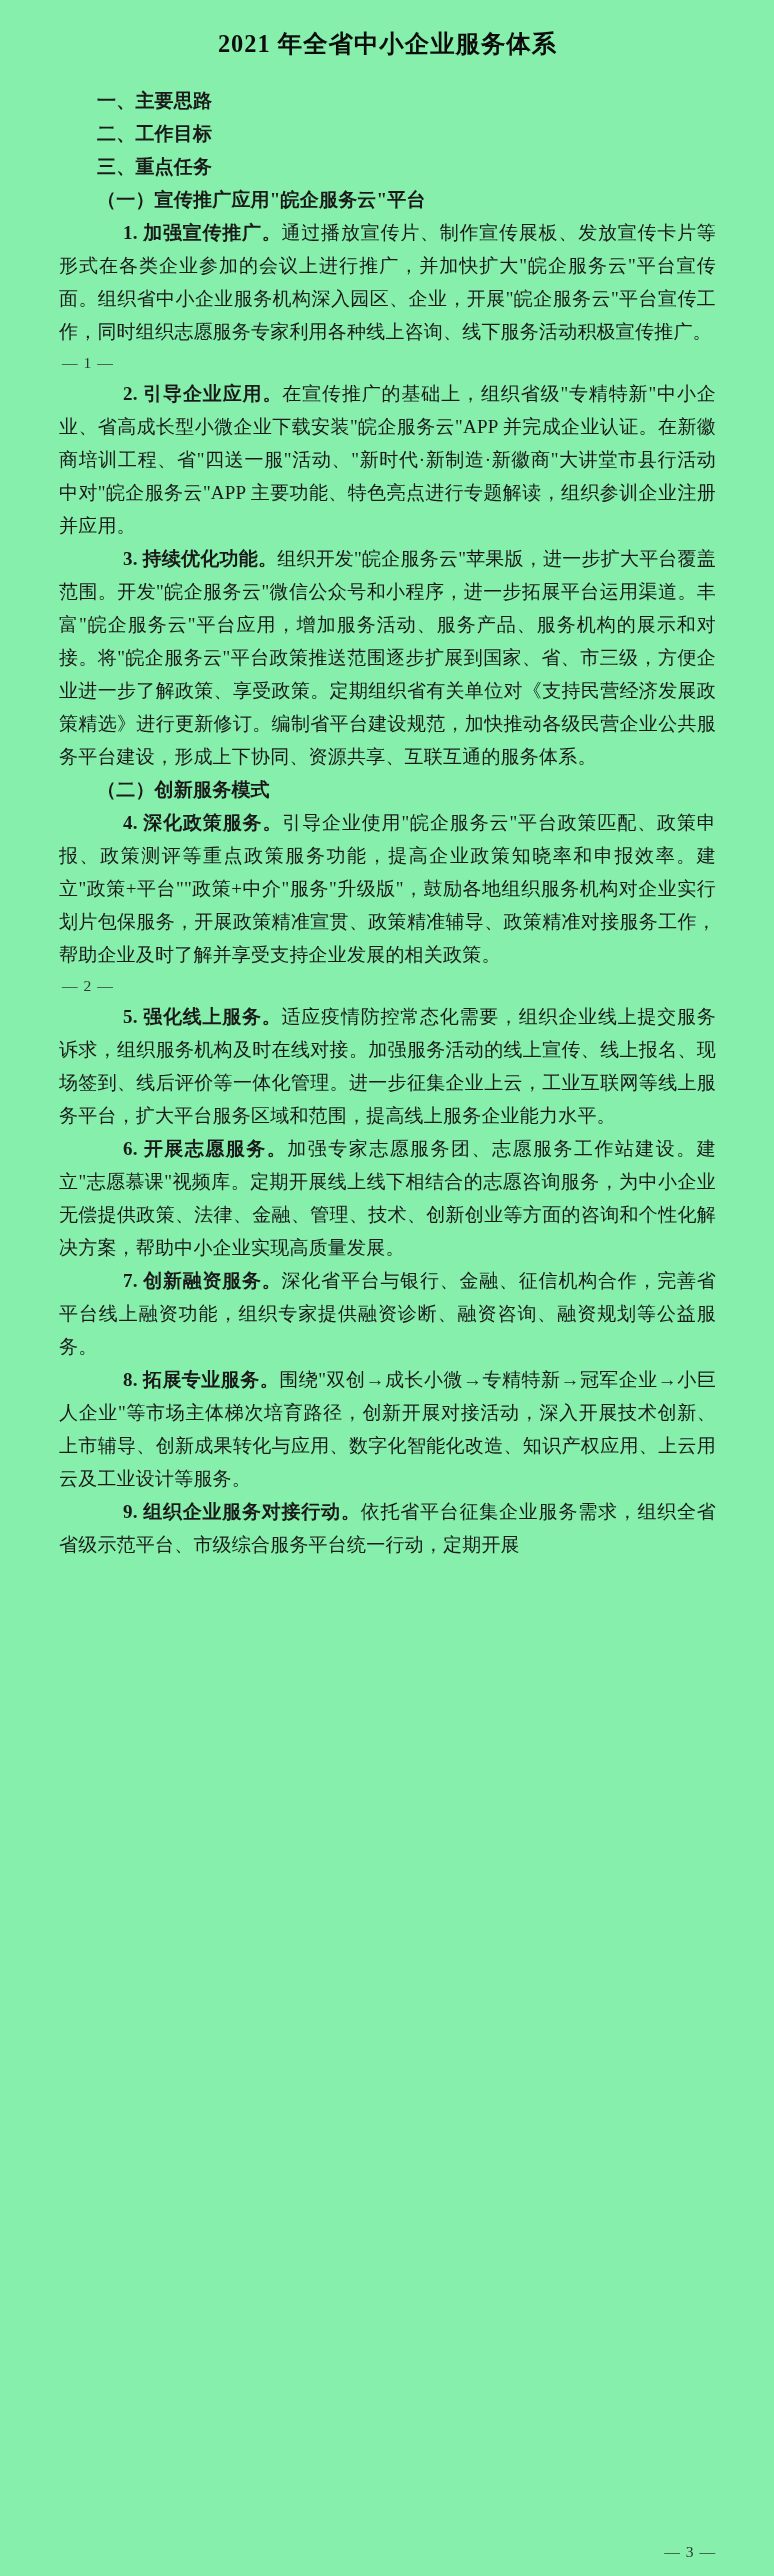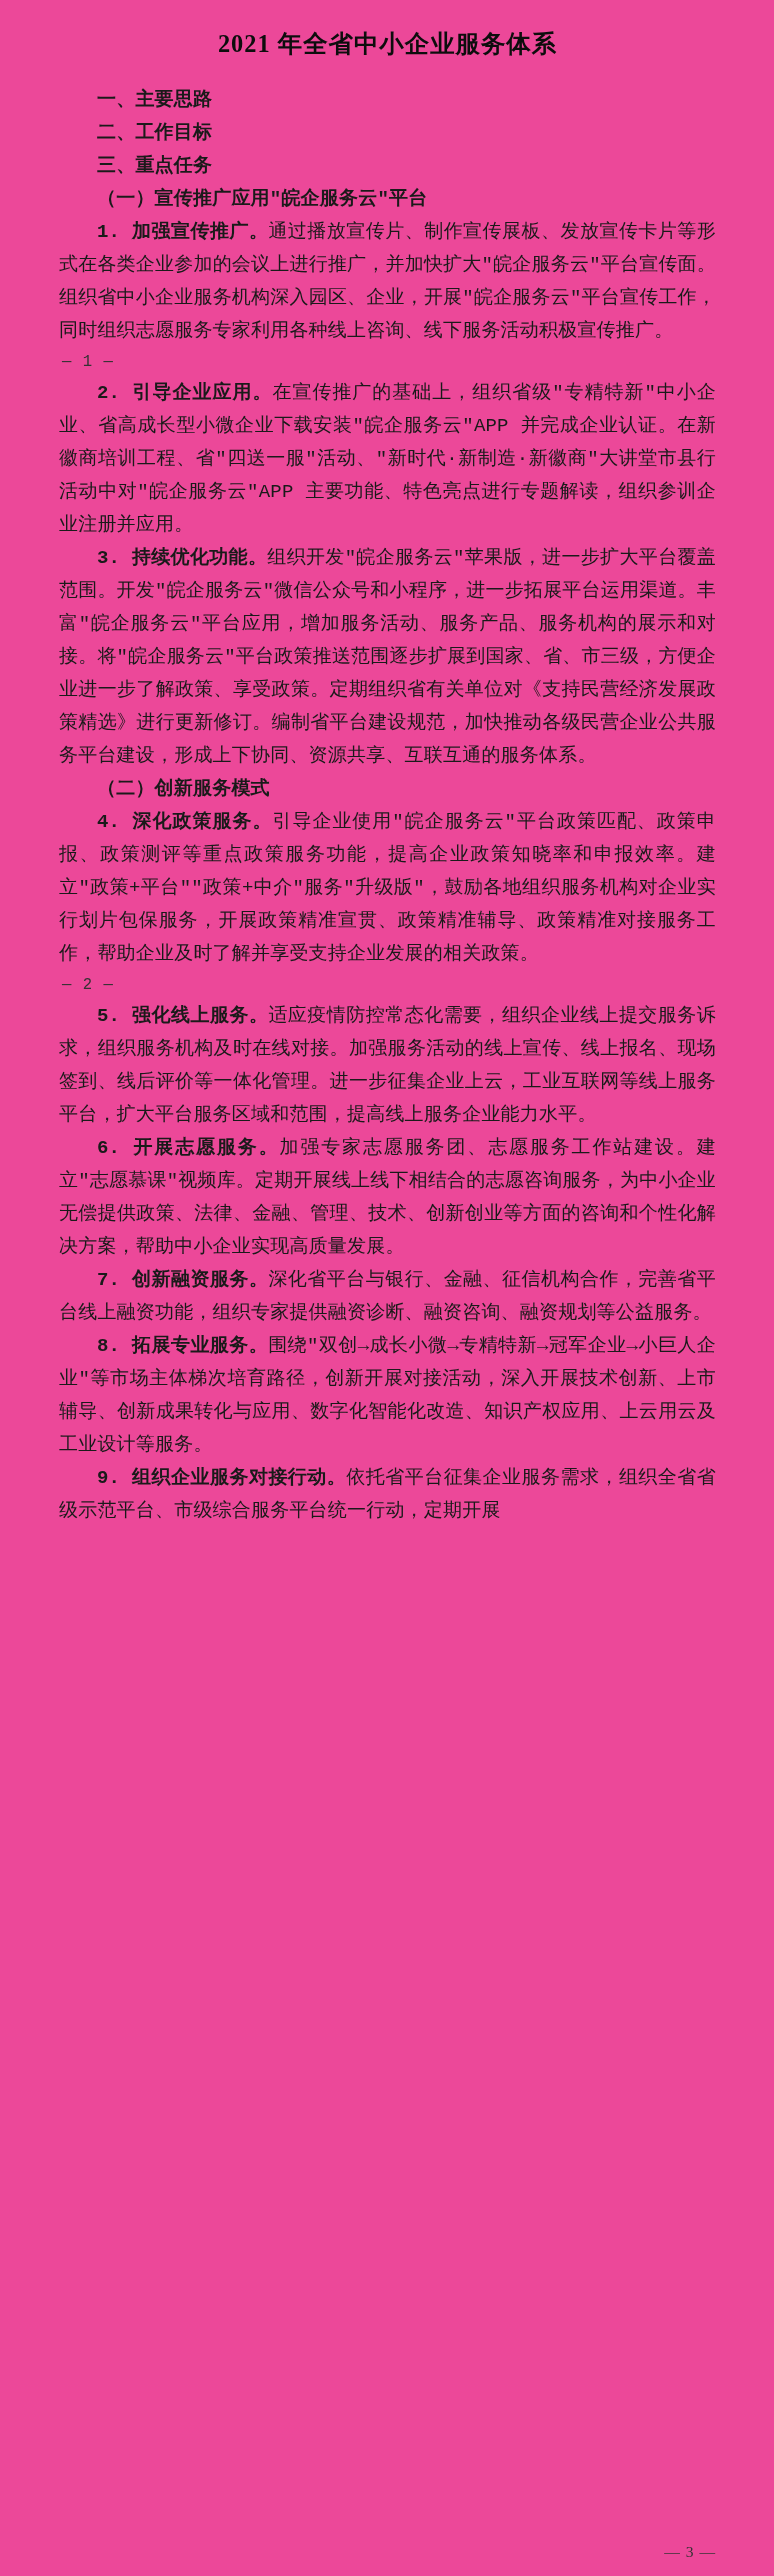--- a/index.html
+++ b/index.html
@@ -11,21 +11,21 @@
     width: 775px;
     font-family: "Liberation Serif", "DejaVu Serif", serif;
     color: #1a1a1a;
   }
   .page {
     width: 775px;
     min-height: 2576px;
     box-sizing: border-box;
     padding: 17.6px 59px 23.4px 59px;
     position: relative;
-    background: #ec4899;
+    background: #86efac;
   }
   .doc-title {
     text-align: center;
     font-family: "Liberation Serif", "DejaVu Serif", serif;
     font-weight: bold;
     font-size: 24.4px;
     line-height: 1.42;
     letter-spacing: 1px;
     color: #0d0d0d;
     margin: 9.8px 0 3.9px 0;
@@ -36,39 +36,39 @@
   .body-wrap {
     margin-top: 21.5px;
   }
   p {
     margin: 0;
     font-size: 19px;
     line-height: 33px;
     text-align: justify;
     text-justify: inter-ideograph;
     letter-spacing: 0.2px;
-    font-family: Liberation Mono, monospace;
   }
   p.indent {
     text-indent: 2em;
   }
   .section-head {
     text-indent: 2em;
     font-weight: bold;
     font-size: 19px;
     line-height: 33px;
   }
   .sub-head {
     text-indent: 2em;
     font-weight: bold;
     font-size: 19px;
     line-height: 33px;
   }
   .para-lead {
     font-weight: bold;
+    margin-left: 26px;
   }
   .pagemark {
     font-size: 15.6px;
     line-height: 29px;
     text-align: center;
     letter-spacing: 1px;
     color: #333;
   }
   .pagemark.left {
     text-align: left;

